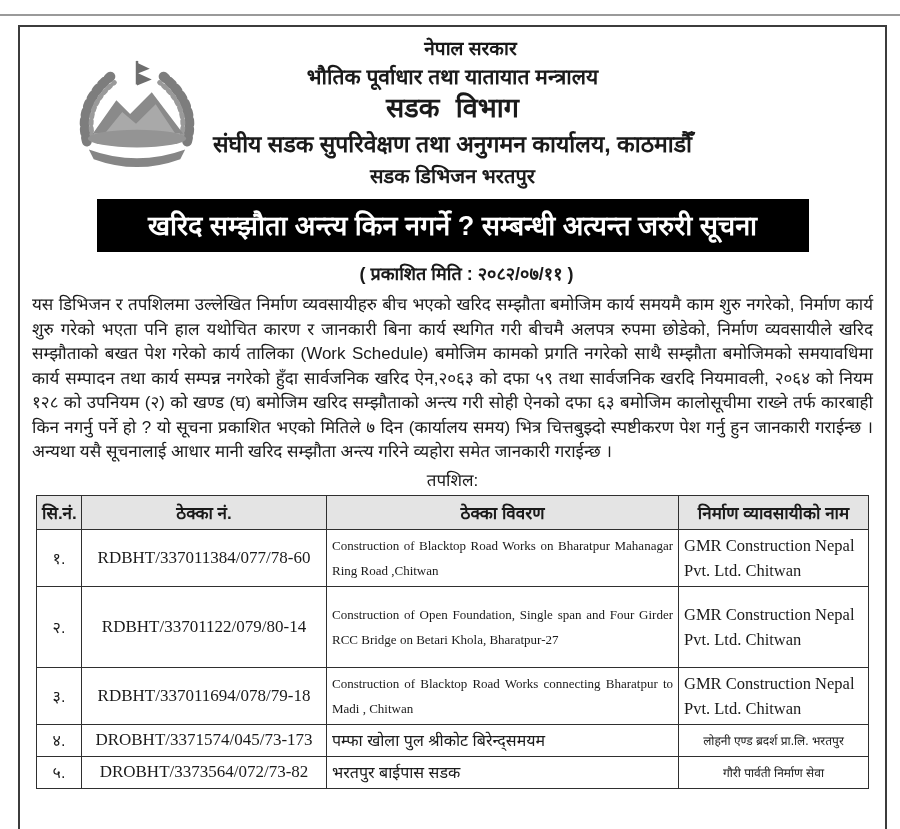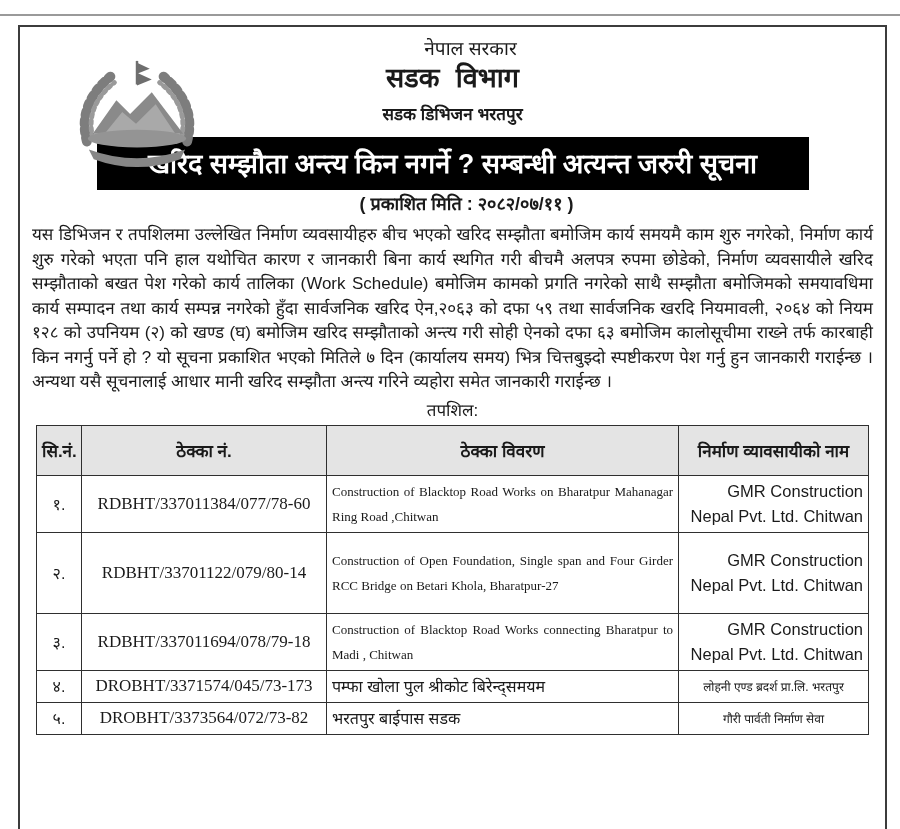--- a/index.html
+++ b/index.html
@@ -31,45 +31,45 @@
 
   
   .letterhead { position: relative; padding-top: 8px; text-align: center; }
 
   .emblem {
     position: absolute;
     left: 42px; top: 28px;
     width: 150px; height: 118px;
   }
 
-  .lh-gov      { font-size: 19px; font-weight: normal; line-height: 27px; margin-left: 36px; }
+  .lh-gov      { font-size: 19px; font-weight: bold; line-height: 27px; margin-left: 36px; }
   .lh-ministry { font-size: 21px; font-weight: bold; line-height: 30px; }
   .lh-dept     { font-size: 27px; font-weight: bold; line-height: 36px; font-family: Liberation Mono, monospace; }
   .lh-office   { font-size: 23px; font-weight: bold; line-height: 32px; }
-  .lh-division { font-size: 17px; font-weight: bold; line-height: 33px; }
+  .lh-division { font-size: 20px; font-weight: bold; line-height: 33px; }
   .lh-district { font-size: 17px; font-weight: 600; line-height: 24px; }
 
   
   .banner {
     margin: 6px auto 0 auto;
     width: 712px;
     background: #000000;
     border: 2px solid #000000;
     color: #ffffff;
     text-align: center;
     font-size: 27px;
     font-weight: bold;
     padding: 5px 4px 7px 4px;
   }
 
   .pub-date {
     text-align: center;
     font-size: 18px;
     font-weight: bold;
-    margin-top: 1px;
+    margin-top: 9px;
     padding-left: 28px;
   }
 
   
   .notice-body {
     margin: 8px 12px 0 12px;
     font-size: 17px;
     line-height: 24.5px;
     text-align: justify;
   }
@@ -90,40 +90,40 @@
   }
   table.contracts th, table.contracts td {
     border: 1.5px solid #2f2f2f;
     vertical-align: middle;
     padding: 2px 5px;
   }
   table.contracts th {
     background: #e4e4e4;
     font-size: 17px;
     font-weight: bold;
-    height: 50px;
+    height: 34px;
   }
   col.c-sn   { width: 45px; }
   col.c-no   { width: 245px; }
   col.c-desc { width: 352px; }
   col.c-name { width: 190px; }
 
   td.sn   { text-align: center; font-size: 16px; }
   td.cno  { text-align: center; font-family: "Liberation Serif", serif; font-size: 17px; }
   td.desc-en {
     font-family: "Liberation Serif", serif;
     font-size: 13px;
     line-height: 25px;
     text-align: justify;
   }
   td.name-en {
-    font-family: Liberation Sans, sans-serif;
+    font-family: Liberation Serif, serif;
     font-size: 16.5px;
     line-height: 25px;
-    text-align: right;
+    text-align: left;
   }
   td.desc-np { font-size: 16px; text-align: left; }
   td.name-np { font-size: 12px; text-align: center; }
 
   tr.r-tall   td { height: 57px; }
   tr.r-taller td { height: 81px; }
   tr.r-short  td { height: 32px; }
 </style>
 </head>
 <body>
@@ -150,21 +150,23 @@
           <path d="M30,80 L54,46 L68,60 L90,38 L122,80 Z" fill="#8a8a8a"></path>
           <path d="M42,80 L60,58 L74,70 L94,50 L114,80 Z" fill="#a9a9a9"></path>
 
           <ellipse cx="75" cy="85" rx="50" ry="9" fill="#949494"></ellipse>
 
           <path d="M26,96 Q75,114 124,96 L119,106 Q75,122 31,106 Z" fill="#868686"></path>
         </svg>
       </span>
 
       <div class="lh-gov">नेपाल सरकार</div>
+      <div class="lh-ministry">भौतिक पूर्वाधार तथा यातायात मन्त्रालय</div>
       <div class="lh-dept">सडक विभाग</div>
+      <div class="lh-office">संघीय सडक सुपरिवेक्षण तथा अनुगमन कार्यालय, काठमाडौँ</div>
       <div class="lh-division">सडक डिभिजन भरतपुर</div>
     </div>
 
     <div class="banner">खरिद सम्झौता अन्त्य किन नगर्ने ? सम्बन्धी अत्यन्त जरुरी सूचना</div>
 
     <div class="pub-date">( प्रकाशित मिति : २०८२/०७/११ )</div>
 
     <div class="notice-body">यस डिभिजन र तपशिलमा उल्लेखित निर्माण व्यवसायीहरु बीच भएको खरिद सम्झौता बमोजिम कार्य समयमै काम शुरु नगरेको, निर्माण कार्य शुरु गरेको भएता पनि हाल यथोचित कारण र जानकारी बिना कार्य स्थगित गरी बीचमै अलपत्र रुपमा छोडेको, निर्माण व्यवसायीले खरिद सम्झौताको बखत पेश गरेको कार्य तालिका (Work Schedule) बमोजिम कामको प्रगति नगरेको साथै सम्झौता बमोजिमको समयावधिमा कार्य सम्पादन तथा कार्य सम्पन्न नगरेको हुँदा सार्वजनिक खरिद ऐन,२०६३ को दफा ५९ तथा सार्वजनिक खरदि नियमावली, २०६४ को नियम १२८ को उपनियम (२) को खण्ड (घ) बमोजिम खरिद सम्झौताको अन्त्य गरी सोही ऐनको दफा ६३ बमोजिम कालोसूचीमा राख्ने तर्फ कारबाही किन नगर्नु पर्ने हो ? यो सूचना प्रकाशित भएको मितिले ७ दिन (कार्यालय समय) भित्र चित्तबुझ्दो स्पष्टीकरण पेश गर्नु हुन जानकारी गराईन्छ । अन्यथा यसै सूचनालाई आधार मानी खरिद सम्झौता अन्त्य गरिने व्यहोरा समेत जानकारी गराईन्छ ।</div>
 
     <div class="tapasil">तपशिल:</div>

